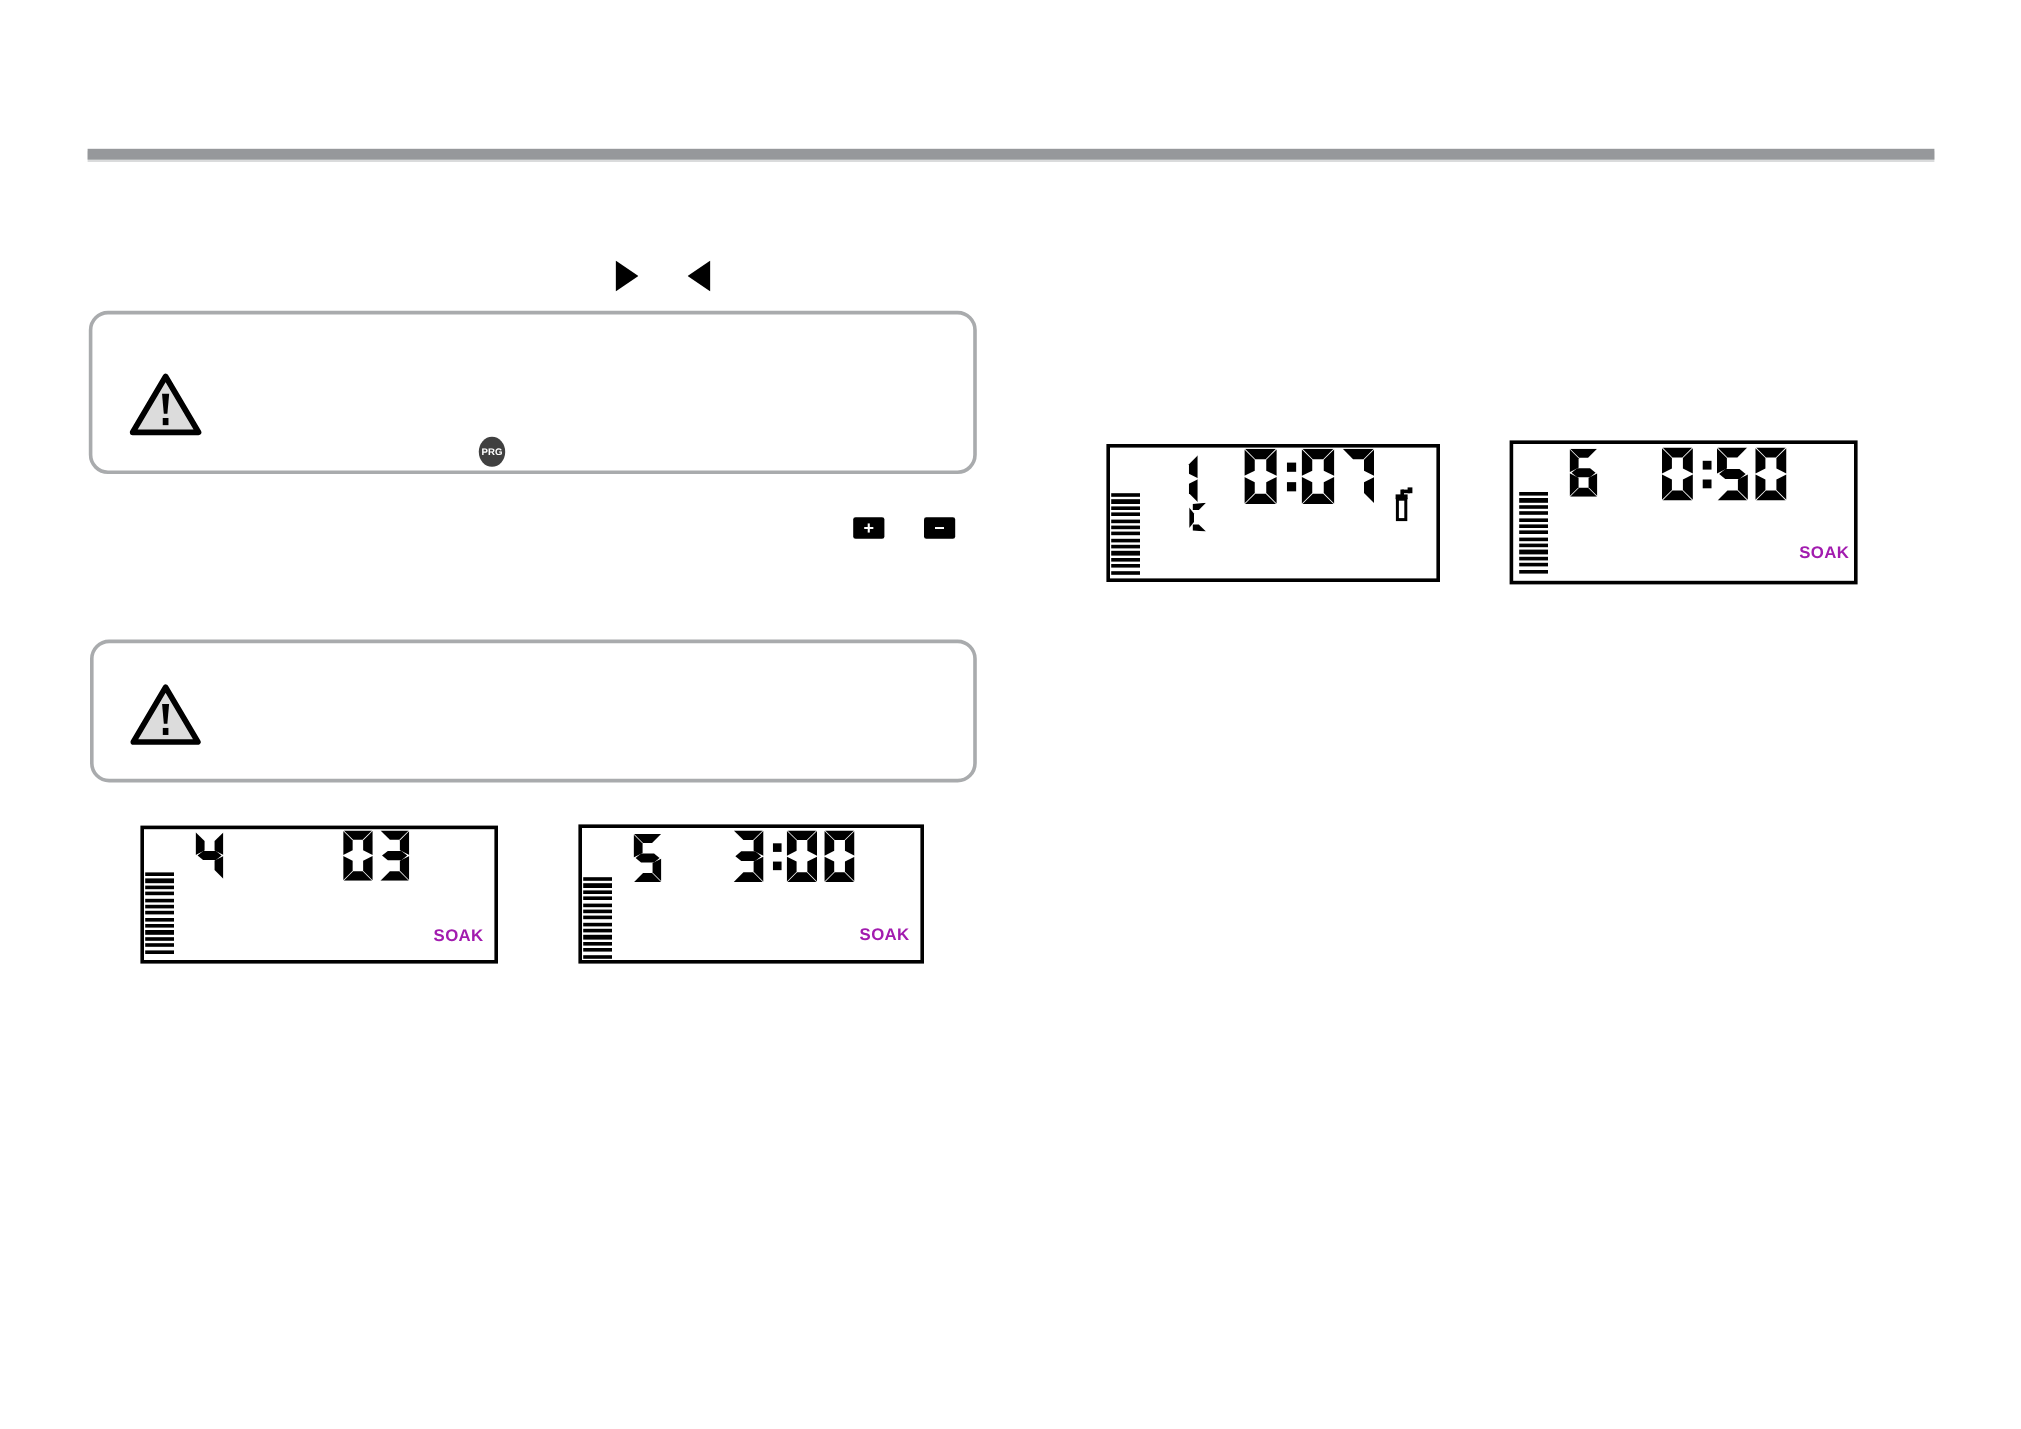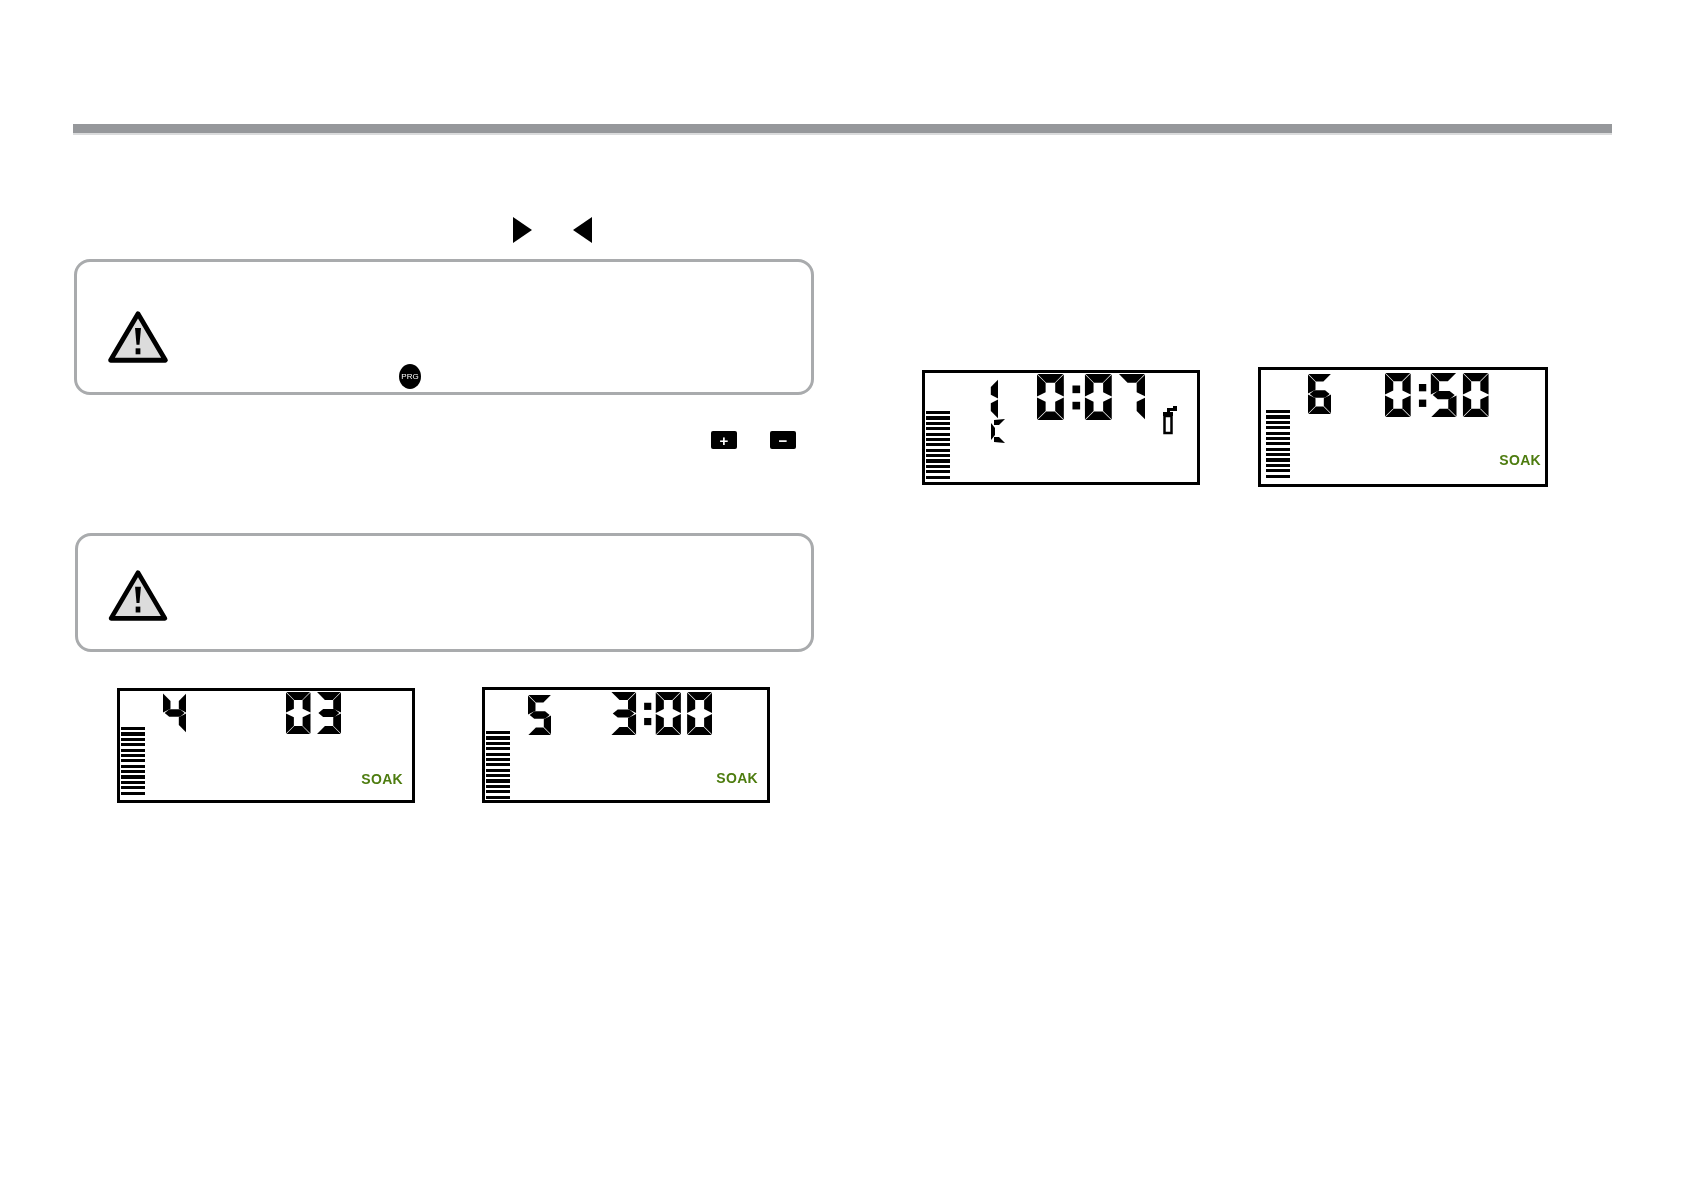--- a/index.html
+++ b/index.html
@@ -20,21 +20,21 @@
   .callout{position:absolute;border:3px solid #a9abad;border-radius:16px;background:#fff;box-sizing:border-box;}
   .callout1{left:74px;top:259px;width:740px;height:136px;}
   .callout2{left:75px;top:533px;width:739px;height:119px;}
   .warn{position:absolute;}
   .warn svg{display:block;width:100%;height:100%;}
   .warn1{left:30px;top:46px;width:62px;height:58px;}
   .warn2{left:29px;top:32px;width:62px;height:55px;}
 
   
   .prg{position:absolute;left:399px;top:364px;width:22px;height:25px;border-radius:50%;
-       background:#000000;color:#fff;font-size:8px;font-weight:normal;letter-spacing:0;
+       background:#404040;color:#fff;font-size:8px;font-weight:bold;letter-spacing:0;
        display:flex;align-items:center;justify-content:center;}
 
   
   .key{position:absolute;width:26px;height:18px;background:#000;color:#fff;border-radius:2px;
        display:flex;align-items:center;justify-content:center;font-weight:bold;font-size:15px;line-height:1;}
   .key.plus{left:711px;top:431px;}
   .key.minus{left:770px;top:431px;}
 
   
   .lcd{position:absolute;border:3px solid #000;background:#fff;box-sizing:border-box;}
@@ -42,21 +42,21 @@
   .lcd.pos-b{left:482px;top:687px;width:288px;height:116px;}
   .lcd.pos-c{left:922px;top:370px;width:278px;height:115px;}
   .lcd.pos-d{left:1258px;top:367px;width:290px;height:120px;}
 
   .lcd .station,.lcd .time,.lcd .bars,.lcd .soak,.lcd .spray,.lcd .sprk{position:absolute;}
   .lcd svg{display:block;}
 
   .bars{display:flex;flex-direction:column;gap:2.2px;width:24px;}
   .bars .bar{width:24px;height:3.2px;background:#000;}
 
-  .soak{font-weight:bold;font-size:14px;letter-spacing:.3px;color:#4d7c0f;}
+  .soak{font-weight:bold;font-size:14px;letter-spacing:.3px;color:#a21caf;}
 
   
   .pos-a .station{left:43px;top:2px;}   .pos-a .time{left:166px;top:1px;}
   .pos-a .bars{left:1px;top:36px;}      .pos-a .soak{right:9px;bottom:13px;}
   .pos-b .station{left:43px;top:5px;}   .pos-b .time{left:126px;top:2px;}
   .pos-b .bars{left:1px;top:41px;}      .pos-b .soak{right:9px;bottom:14px;}
   .pos-c .station{left:50px;top:6px;}   .pos-c .time{left:112px;top:1px;}
   .pos-c .bars{left:1px;top:38px;}      .pos-c .soak{right:6px;bottom:14px;}
   .pos-c .spray{left:66px;top:46px;width:15px;height:24px;}
   .pos-c .sprk{left:236px;top:33px;width:18px;height:30px;}

